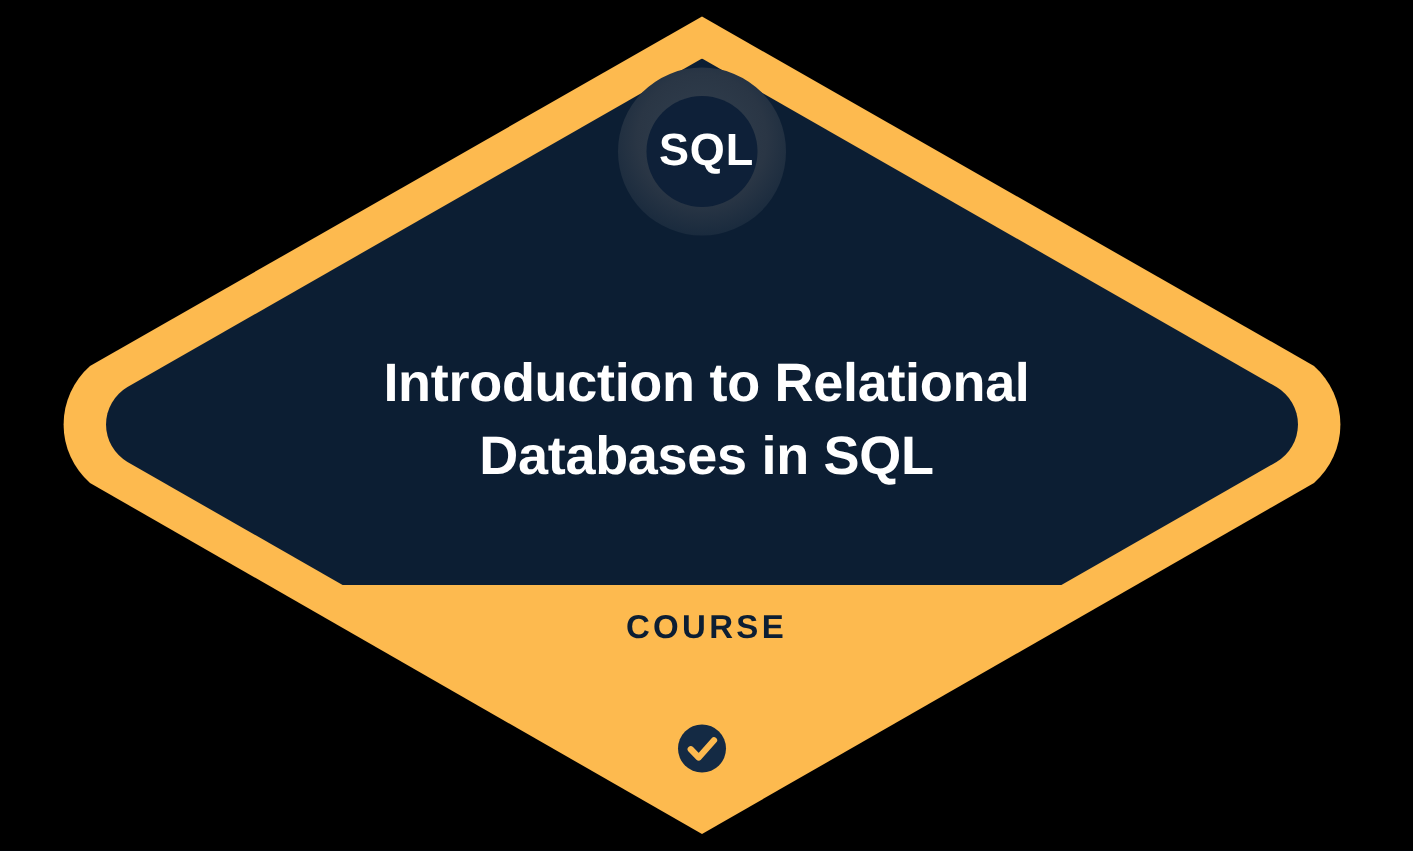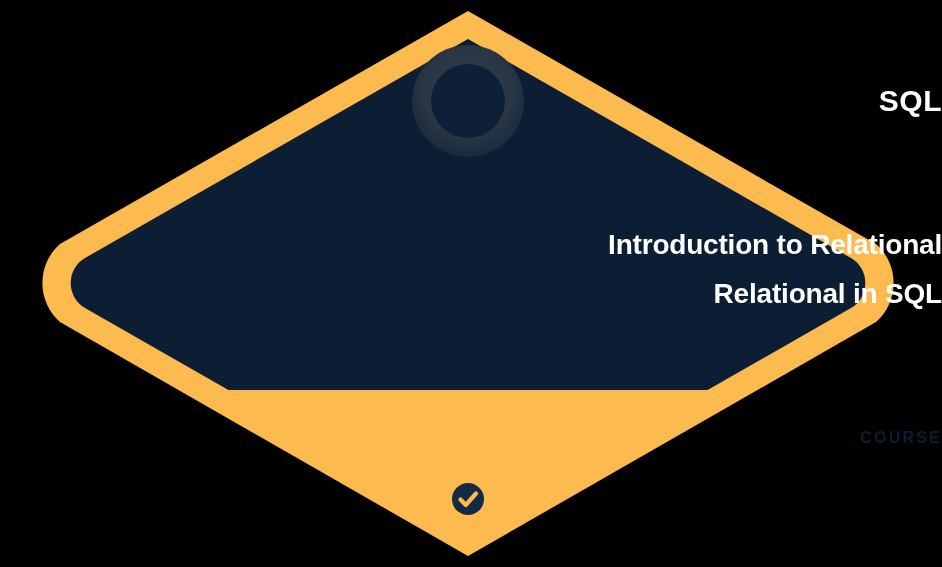--- a/index.html
+++ b/index.html
@@ -21,45 +21,45 @@
     left: 0;
     width: 942px;
     height: 567px;
     display: block;
   }
   
   .overlay {
     position: absolute;
     left: 0;
     width: 942px;
-    text-align: right;
+    text-align: center;
     pointer-events: none;
   }
   #sql-ring-label {
     top: 80px;
     font-size: 30px;
     font-weight: bold;
     letter-spacing: 0.5px;
     color: #FFFFFF;
     line-height: 42px;
   }
   #course-title {
-    top: 220px;
-    font-size: 28px;
+    top: 230px;
+    font-size: 36px;
     font-weight: bold;
     line-height: 49px;
     color: #FFFFFF;
     letter-spacing: -0.2px;
   }
   #course-title .title-line {
     display: block;
   }
   #status-label {
-    top: 420px;
-    font-size: 16px;
+    top: 400px;
+    font-size: 22px;
     font-weight: bold;
     line-height: 36px;
     color: #0C1E33;
     letter-spacing: 2.2px;
   }
   #status-label .status-line {
     display: block;
   }
 </style>
 </head>
@@ -114,20 +114,20 @@
     <g>
       <circle cx="468" cy="499" r="16" fill="#142A44"></circle>
       <path d="M 460.5 499.5 L 465.8 505 L 476 493.5" fill="none" stroke="#FDBA4F" stroke-width="4.2" stroke-linecap="round" stroke-linejoin="round"></path>
     </g>
   </svg>
 
   <div class="overlay" id="sql-ring-label">SQL</div>
 
   <div class="overlay" id="course-title">
     <span class="title-line">Introduction to Relational</span>
-    <span class="title-line">Relational in SQL</span>
+    <span class="title-line">Databases in SQL</span>
   </div>
 
   <div class="overlay" id="status-label">
     <span class="status-line">COURSE</span>
   </div>
 
 </div>
 
 </body></html>

